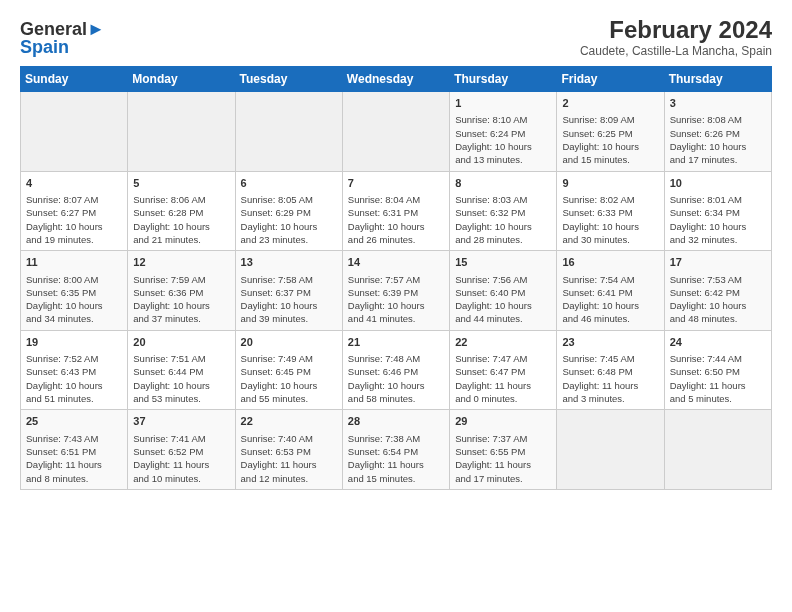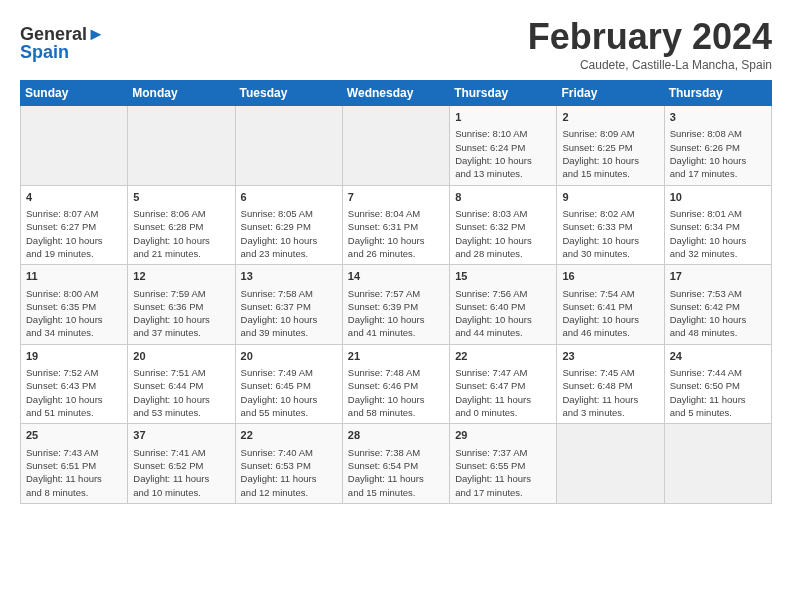--- a/index.html
+++ b/index.html
@@ -5,34 +5,34 @@
     * { margin: 0; padding: 0; box-sizing: border-box; }
     body {
       font-family: Arial, sans-serif;
       background: #fff;
       width: 792px;
       min-height: 612px;
       padding: 16px 20px;
     }
     .header-section {
       display: flex;
-      align-items: center;
+      align-items: flex-end;
       justify-content: space-between;
       margin-bottom: 8px;
     }
     .logo {
       display: flex;
       align-items: center;
       gap: 4px;
     }
     .title-block {
       text-align: right;
     }
     .main-title {
-      font-size: 36px;
+      font-size: 24px;
       font-weight: bold;
       color: #333;
     }
     .subtitle {
       font-size: 12px;
       color: #555;
     }
     table {
       width: 100%;
       border-collapse: collapse;

